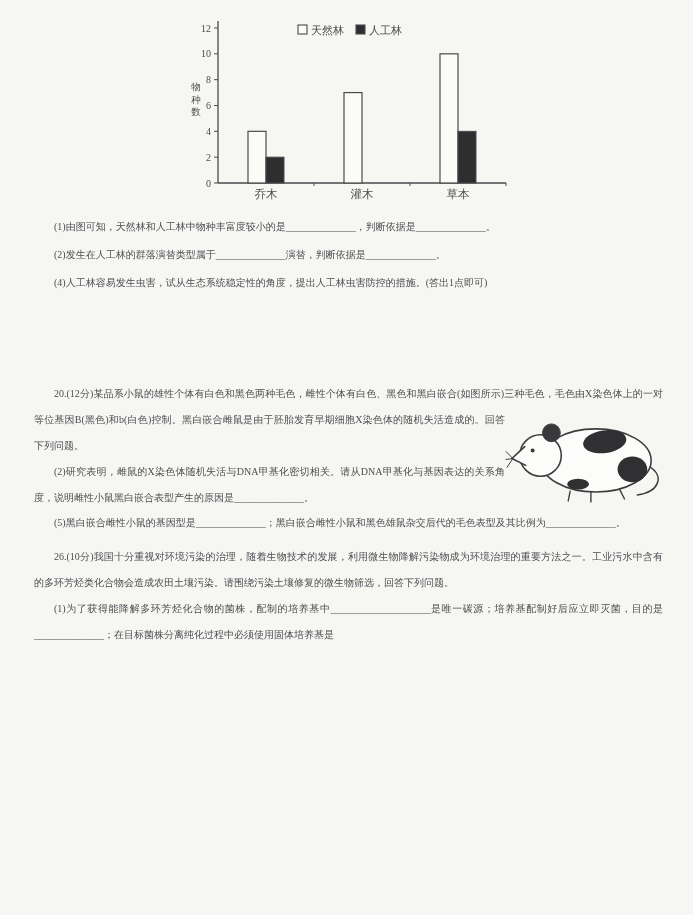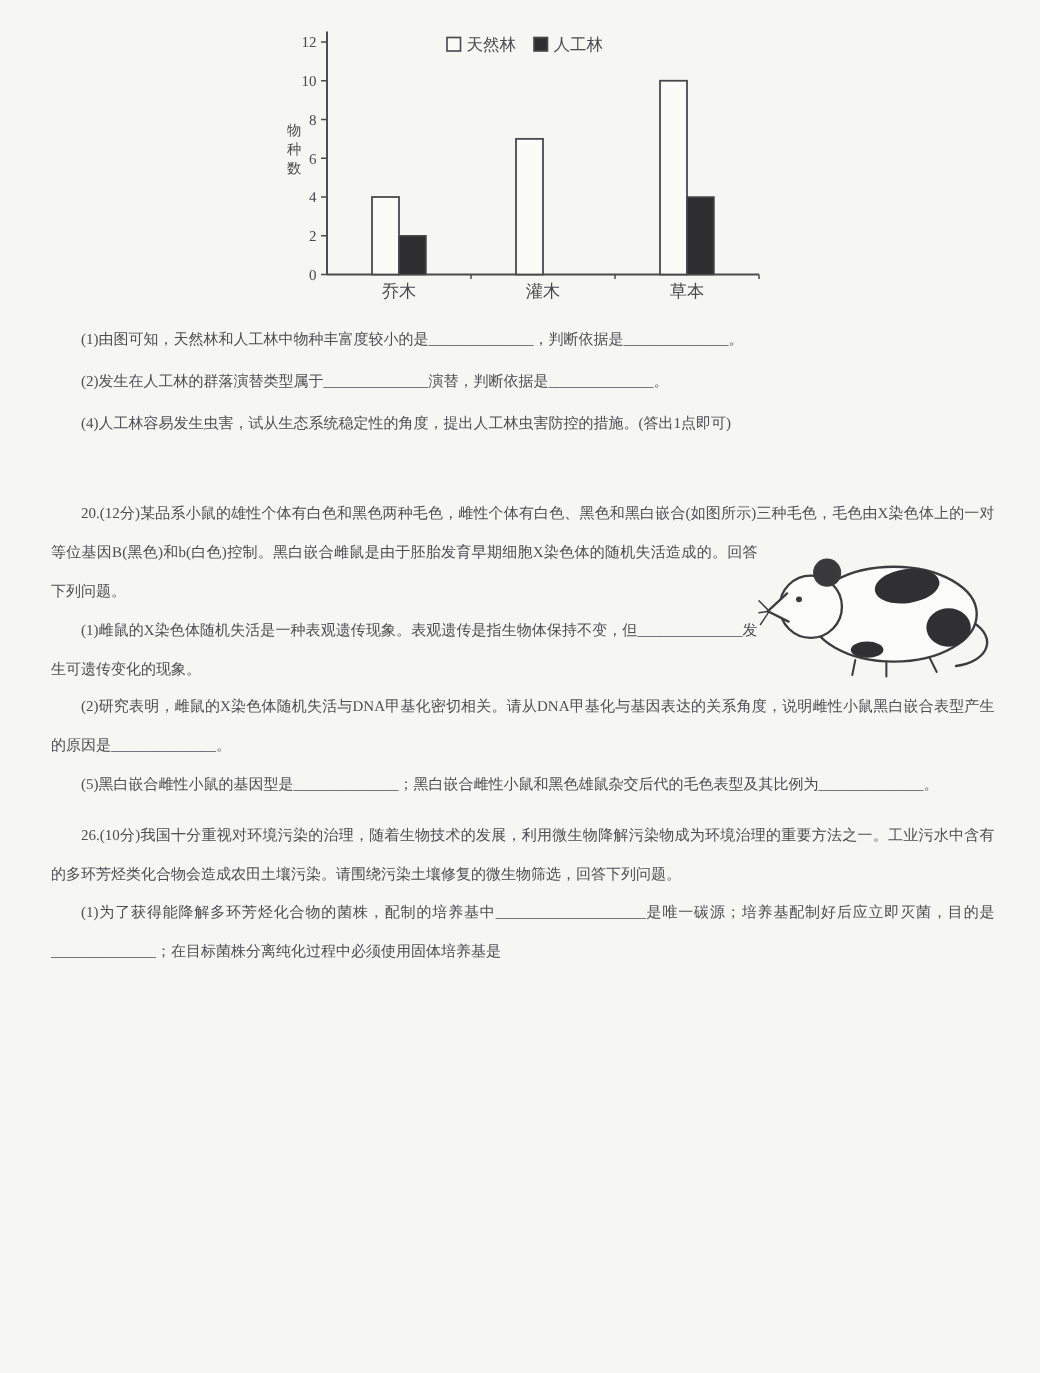--- a/index.html
+++ b/index.html
@@ -15,21 +15,21 @@
     padding:0 30px 0 34px;
   }
   .chart-block{padding-top:16px;margin-left:116px;width:380px;}
   .chart-block svg{display:block;}
   .text-block p{
     margin:0;padding:0;
     font-size:10px;line-height:25.8px;
     text-indent:2em;text-align:justify;
   }
   .q19 p{margin-bottom:2px;}
-  .q20-head{margin-top:35px;}
+  .q20-head{margin-top:86px;}
   .mouse-fig{
     float:right;width:158px;height:124px;
     shape-outside:inset(28px 0 0 0);
   }
   .mouse-fig svg{display:block;margin-top:28px;}
   .q21{margin-top:8px;}
   svg text{font-family:"Liberation Serif","DejaVu Serif",serif;}
 </style>
 </head>
 <body>
@@ -95,21 +95,20 @@
             <path d="M66,83 L64,93 M87,84 L87,94 M116,81 L121,91" stroke-width="1.4"></path>
           </g>
           <circle cx="47" cy="24" r="9" fill="#39393c" stroke="#3d3d40"></circle>
           <circle cx="28" cy="42" r="2" fill="#39393c"></circle>
           <ellipse cx="101" cy="33" rx="22" ry="11.5" fill="#303033" transform="rotate(-8 101 33)"></ellipse>
           <ellipse cx="129" cy="61" rx="15" ry="13" fill="#303033"></ellipse>
           <ellipse cx="74" cy="76" rx="11" ry="5.5" fill="#303033"></ellipse>
         </svg>
       </div>
       <p>20.(12分)某品系小鼠的雄性个体有白色和黑色两种毛色，雌性个体有白色、黑色和黑白嵌合(如图所示)三种毛色，毛色由X染色体上的一对等位基因B(黑色)和b(白色)控制。黑白嵌合雌鼠是由于胚胎发育早期细胞X染色体的随机失活造成的。回答下列问题。</p>
-      <p>(1)雌鼠的X染色体随机失活是一种表观遗传现象。表观遗传是指生物体保持不变，但______________发生可遗传变化的现象。</p>
     </div>
 
     <p>(2)研究表明，雌鼠的X染色体随机失活与DNA甲基化密切相关。请从DNA甲基化与基因表达的关系角度，说明雌性小鼠黑白嵌合表型产生的原因是______________。</p>
     <p>(5)黑白嵌合雌性小鼠的基因型是______________；黑白嵌合雌性小鼠和黑色雄鼠杂交后代的毛色表型及其比例为______________。</p>
 
     <div class="q21">
       <p>26.(10分)我国十分重视对环境污染的治理，随着生物技术的发展，利用微生物降解污染物成为环境治理的重要方法之一。工业污水中含有的多环芳烃类化合物会造成农田土壤污染。请围绕污染土壤修复的微生物筛选，回答下列问题。</p>
       <p>(1)为了获得能降解多环芳烃化合物的菌株，配制的培养基中____________________是唯一碳源；培养基配制好后应立即灭菌，目的是______________；在目标菌株分离纯化过程中必须使用固体培养基是</p>
     </div>
 

